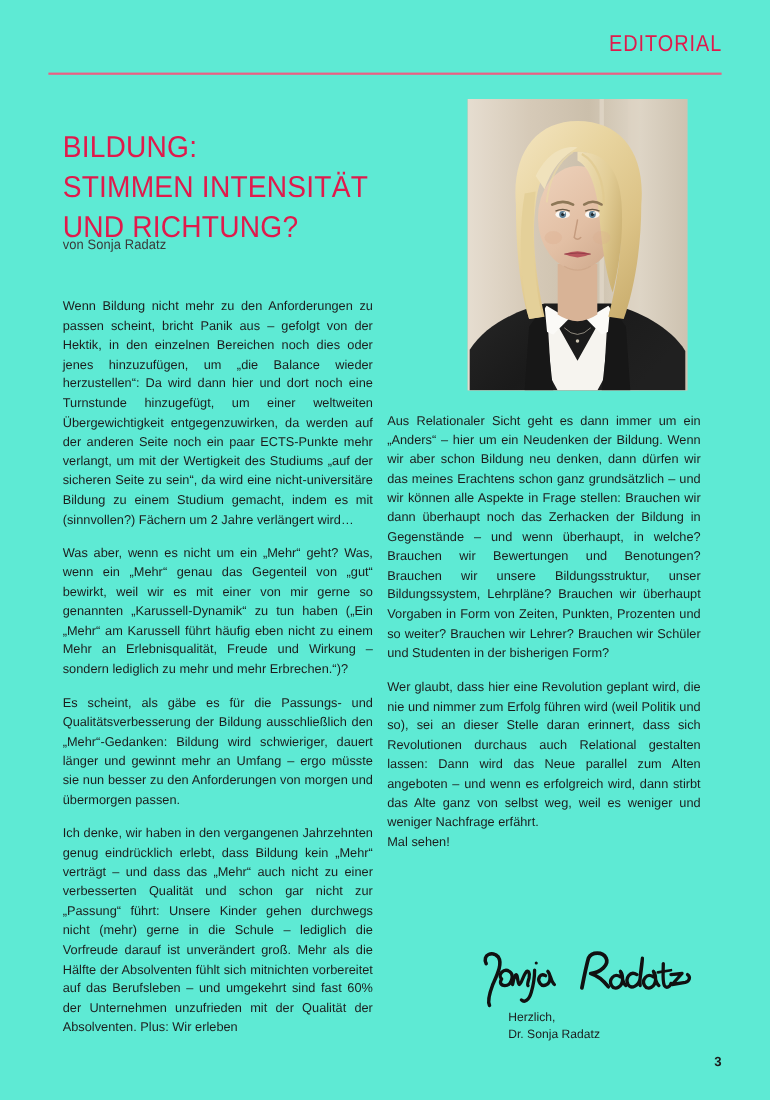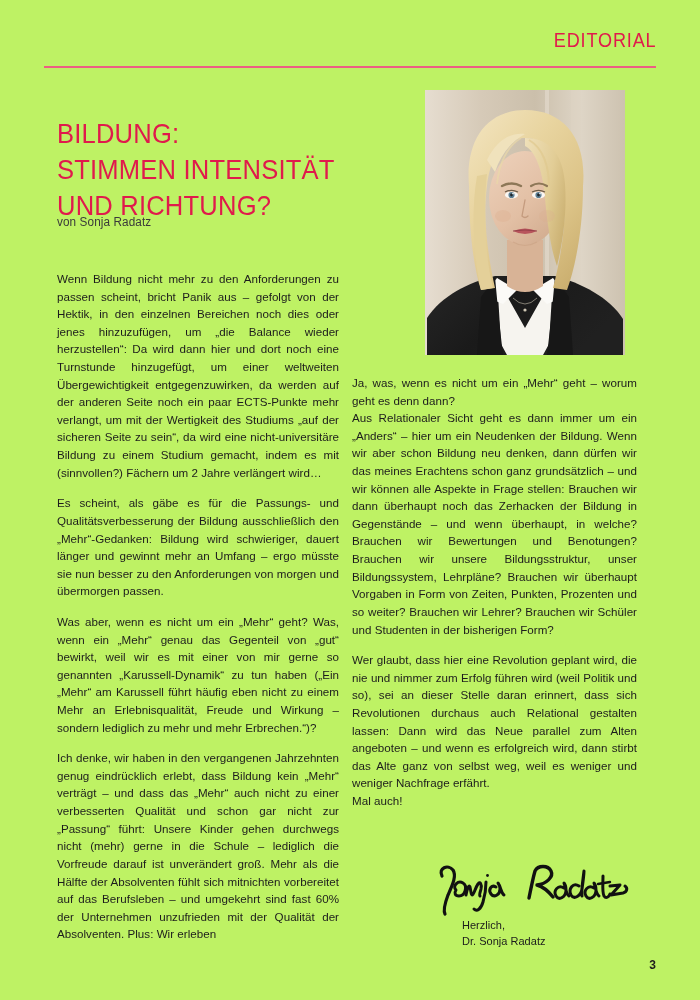--- a/index.html
+++ b/index.html
@@ -12,21 +12,21 @@
     height: 1000px;
     position: relative;
     overflow: hidden;
     font-family: "Liberation Sans", sans-serif;
     color: #1a1a1a;
   }
 
   .page {
     position: absolute;
     inset: 0;
-    background: #bef264;
+    background: #5eead4;
   }
 
   
   .kicker {
     position: absolute;
     top: 29px;
     right: 44px;
     font-size: 21px;
     letter-spacing: 1.0px;
     color: #e01a4c;
@@ -238,30 +238,29 @@
 
       <path d="M88 152 Q100 159 112 152" stroke="#caa184" stroke-width="1.1" fill="none" opacity="0.6"></path>
 
       <path d="M104 50 C118 58 124 76 124 96" stroke="#dfc98f" stroke-width="2" fill="none" opacity="0.7"></path>
       <path d="M96 48 C82 56 74 74 72 94" stroke="#ead9a8" stroke-width="1.8" fill="none" opacity="0.7"></path>
     </svg>
   </div>
 
   <div class="col col-left">
     <p>Wenn Bildung nicht mehr zu den Anforderungen zu passen scheint, bricht Panik aus – gefolgt von der Hektik, in den einzelnen Bereichen noch dies oder jenes hinzuzufügen, um „die Balance wieder herzustellen“: Da wird dann hier und dort noch eine Turnstunde hinzugefügt, um einer weltweiten Übergewichtigkeit entgegenzuwirken, da werden auf der anderen Seite noch ein paar ECTS-Punkte mehr verlangt, um mit der Wertigkeit des Studiums „auf der sicheren Seite zu sein“, da wird eine nicht-universitäre Bildung zu einem Studium gemacht, indem es mit (sinnvollen?) Fächern um 2 Jahre verlängert wird…</p>
+    <p>Was aber, wenn es nicht um ein „Mehr“ geht? Was, wenn ein „Mehr“ genau das Gegenteil von „gut“ bewirkt, weil wir es mit einer von mir gerne so genannten „Karussell-Dynamik“ zu tun haben („Ein „Mehr“ am Karussell führt häufig eben nicht zu einem Mehr an Erlebnisqualität, Freude und Wirkung – sondern lediglich zu mehr und mehr Erbrechen.“)?</p>
     <p>Es scheint, als gäbe es für die Passungs- und Qualitätsverbesserung der Bildung ausschließlich den „Mehr“-Gedanken: Bildung wird schwieriger, dauert länger und gewinnt mehr an Umfang – ergo müsste sie nun besser zu den Anforderungen von morgen und übermorgen passen.</p>
-    <p>Was aber, wenn es nicht um ein „Mehr“ geht? Was, wenn ein „Mehr“ genau das Gegenteil von „gut“ bewirkt, weil wir es mit einer von mir gerne so genannten „Karussell-Dynamik“ zu tun haben („Ein „Mehr“ am Karussell führt häufig eben nicht zu einem Mehr an Erlebnisqualität, Freude und Wirkung – sondern lediglich zu mehr und mehr Erbrechen.“)?</p>
     <p class="tight">Ich denke, wir haben in den vergangenen Jahrzehnten genug eindrücklich erlebt, dass Bildung kein „Mehr“ verträgt – und dass das „Mehr“ auch nicht zu einer verbesserten Qualität und schon gar nicht zur „Passung“ führt: Unsere Kinder gehen durchwegs nicht (mehr) gerne in die Schule – lediglich die Vorfreude darauf ist unverändert groß. Mehr als die Hälfte der Absolventen fühlt sich mitnichten vorbereitet auf das Berufsleben – und umgekehrt sind fast 60% der Unternehmen unzufrieden mit der Qualität der Absolventen. Plus: Wir erleben</p>
   </div>
 
   <div class="col col-right">
-    <p style="margin-bottom:0">Ja, was, wenn es nicht um ein „Mehr“ geht – worum geht es denn dann?</p>
     <p>Aus Relationaler Sicht geht es dann immer um ein „Anders“ – hier um ein Neudenken der Bildung. Wenn wir aber schon Bildung neu denken, dann dürfen wir das meines Erachtens schon ganz grundsätzlich – und wir können alle Aspekte in Frage stellen: Brauchen wir dann überhaupt noch das Zerhacken der Bildung in Gegenstände – und wenn überhaupt, in welche? Brauchen wir Bewertungen und Benotungen? Brauchen wir unsere Bildungsstruktur, unser Bildungssystem, Lehrpläne? Brauchen wir überhaupt Vorgaben in Form von Zeiten, Punkten, Prozenten und so weiter? Brauchen wir Lehrer? Brauchen wir Schüler und Studenten in der bisherigen Form?</p>
     <p style="margin-bottom:0">Wer glaubt, dass hier eine Revolution geplant wird, die nie und nimmer zum Erfolg führen wird (weil Politik und so), sei an dieser Stelle daran erinnert, dass sich Revolutionen durchaus auch Relational gestalten lassen: Dann wird das Neue parallel zum Alten angeboten – und wenn es erfolgreich wird, dann stirbt das Alte ganz von selbst weg, weil es weniger und weniger Nachfrage erfährt.</p>
-    <p class="tight">Mal auch!</p>
+    <p class="tight">Mal sehen!</p>
   </div>
 
   <div class="signature">
     <svg viewBox="0 0 200 58" aria-hidden="true">
       <g fill="none" stroke="#111111" stroke-linecap="round" stroke-linejoin="round">
 
         <path d="M10 14 C6 6 16 2 21 8 C25 14 20 24 16 33 C13 41 11 48 13 52" stroke-width="3.2"></path>
 
         <path d="M24 28 C20 24 26 18 31 21 C36 24 33 34 27 34 C23 34 22 31 24 28 Z" stroke-width="3"></path>
 

